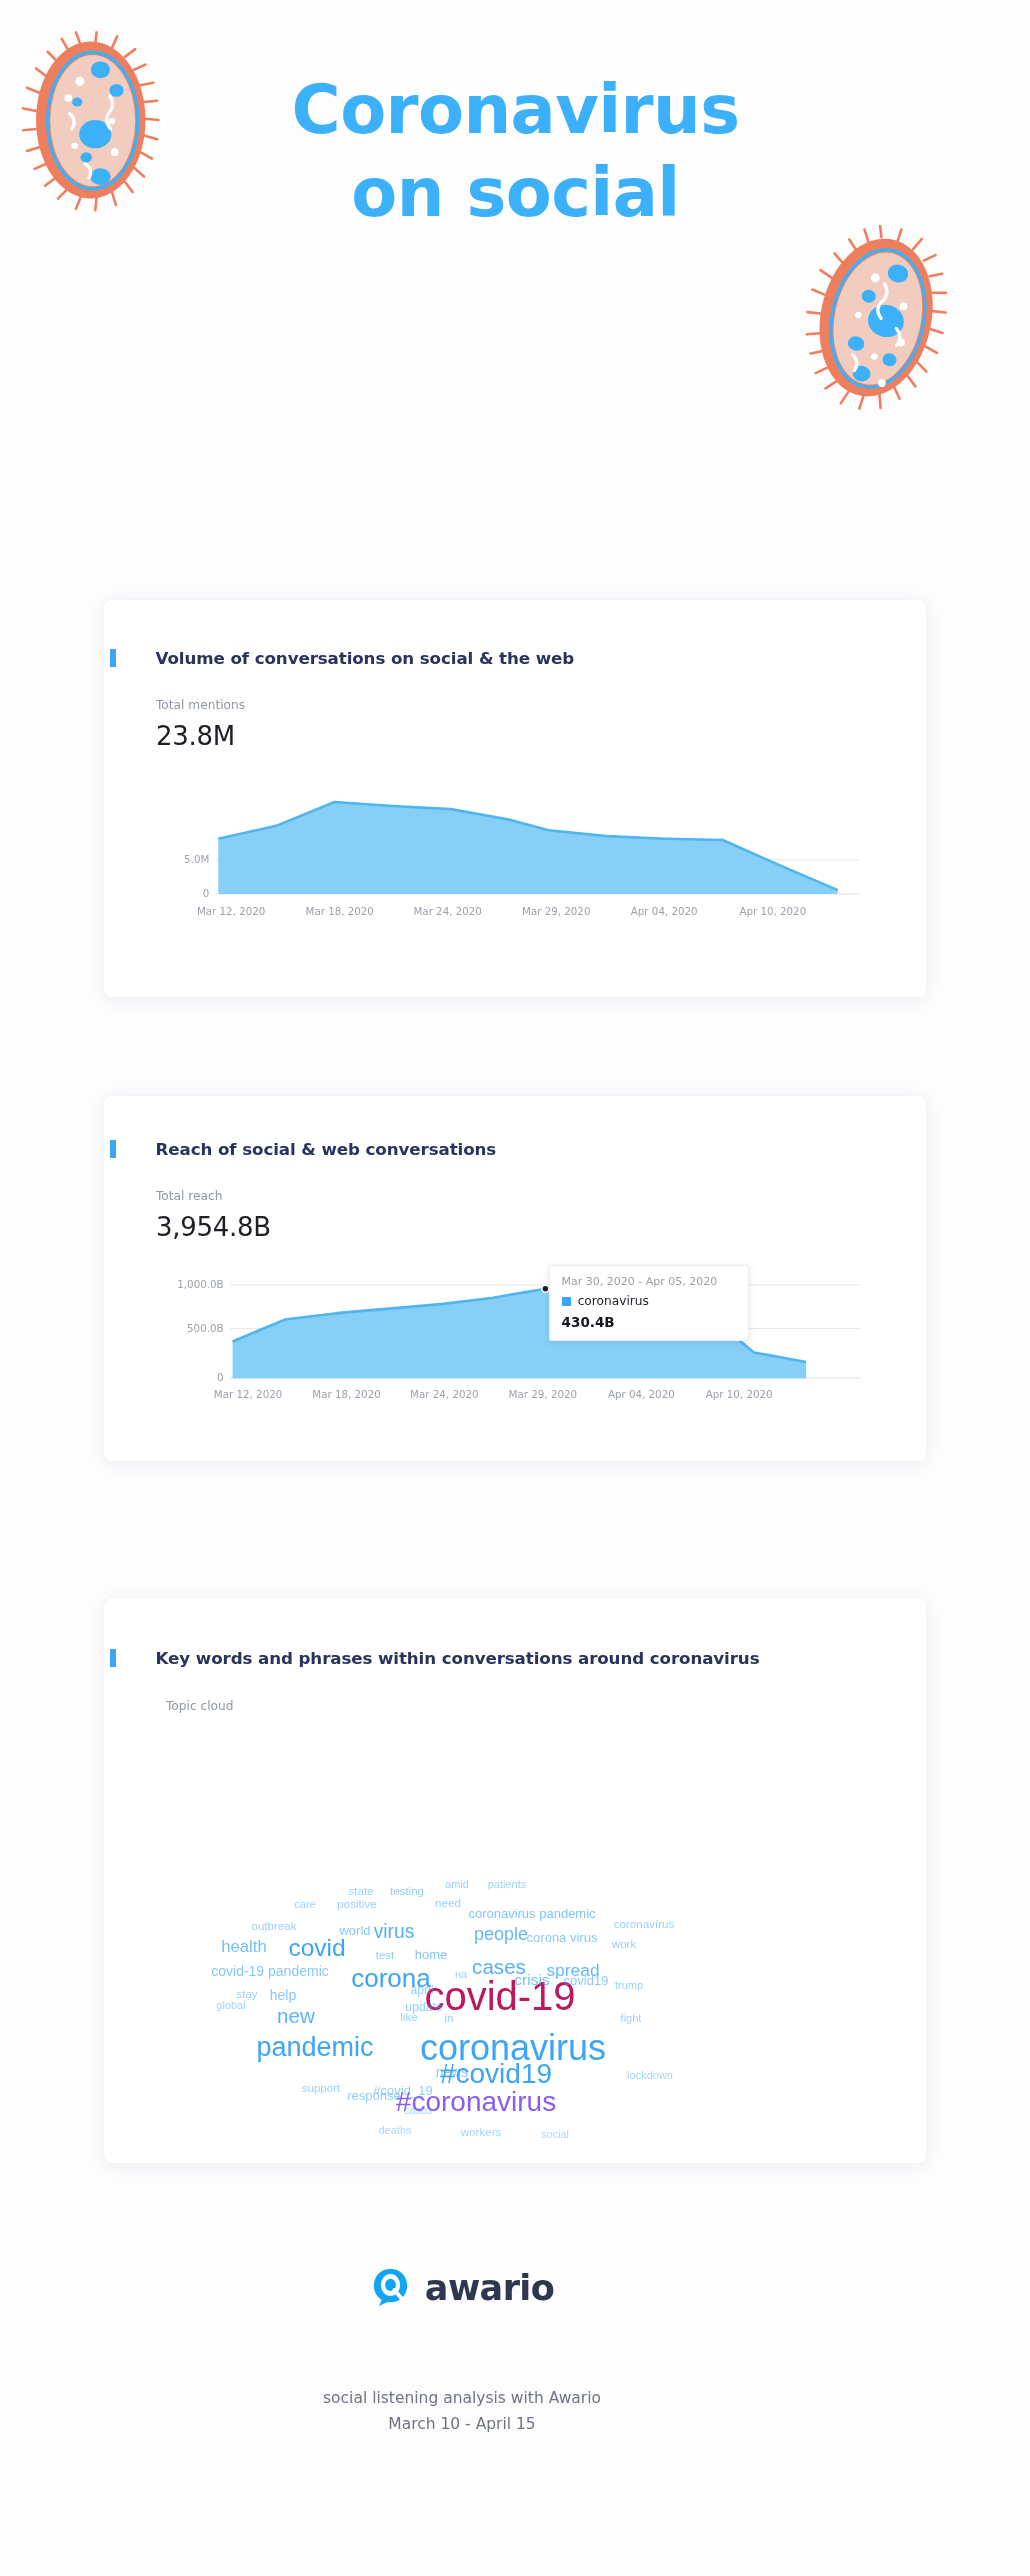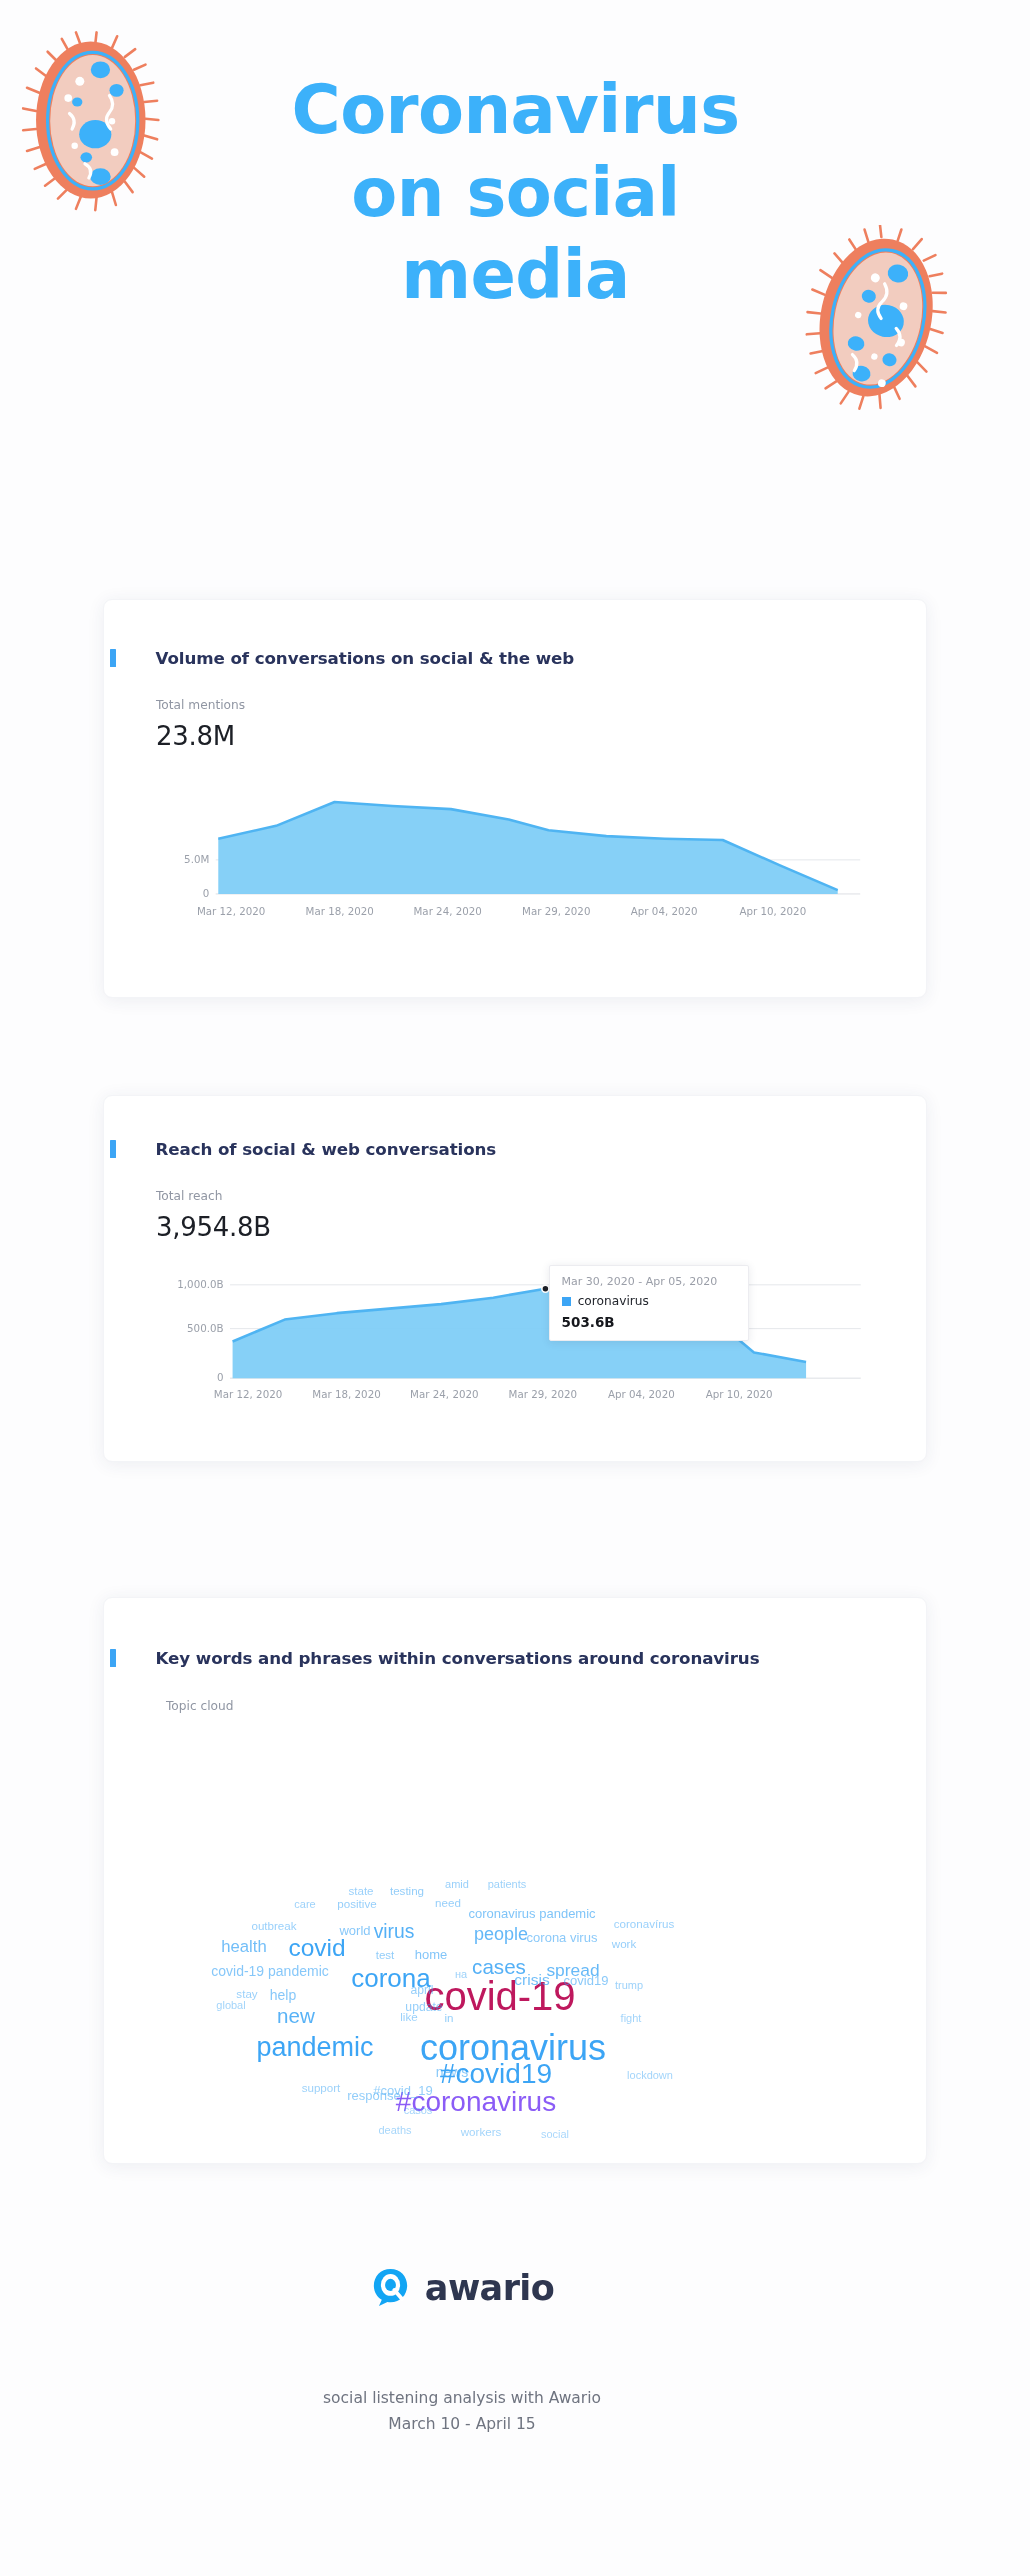--- a/index.html
+++ b/index.html
@@ -240,21 +240,20 @@
         <circle cx="144" cy="244" r="6" fill="#ffffff"></circle>
       <path d="M116 92 q12 14 2 28 q-10 14 4 26" fill="none" stroke="#ffffff" stroke-width="5" stroke-linecap="round"></path>
       <path d="M148 156 q14 10 6 26" fill="none" stroke="#ffffff" stroke-width="5" stroke-linecap="round"></path>
       <path d="M90 210 q14 8 8 24" fill="none" stroke="#ffffff" stroke-width="5" stroke-linecap="round"></path>
     </g>
   </svg>
 
   <div class="hero-title">
     <span class="l1">Coronavirus</span>
     <span class="l2">on social</span>
-    <span class="l3">media</span>
   </div>
 </div>
 
 <div class="card" id="card-volume">
   <div class="card-head">
     <div class="accent-bar"></div>
     <div class="card-title">Volume of conversations on social &amp; the web</div>
   </div>
   <div class="metric-label">Total mentions</div>
   <div class="metric-value">23.8M</div>
@@ -309,21 +308,21 @@
       <text x="754" y="216" text-anchor="middle" font-family="DejaVu Sans, sans-serif" font-size="16" fill="#9ba0aa">Apr 04, 2020</text>
       <text x="906" y="216" text-anchor="middle" font-family="DejaVu Sans, sans-serif" font-size="16" fill="#9ba0aa">Apr 10, 2020</text>
     </svg>
 
     <div class="tooltip" style="left:393px; top:6.4px;">
       <div class="tt-range">Mar 30, 2020 - Apr 05, 2020</div>
       <div class="tt-series">
         <span class="tt-swatch"></span>
         <span class="tt-name">coronavirus</span>
       </div>
-      <div class="tt-value">503.6B</div>
+      <div class="tt-value">430.4B</div>
     </div>
   </div>
 </div>
 
 <div class="card" id="card-cloud">
   <div class="card-head">
     <div class="accent-bar"></div>
     <div class="card-title">Key words and phrases within conversations around coronavirus</div>
   </div>
   <div class="cloud-label">Topic cloud</div>

